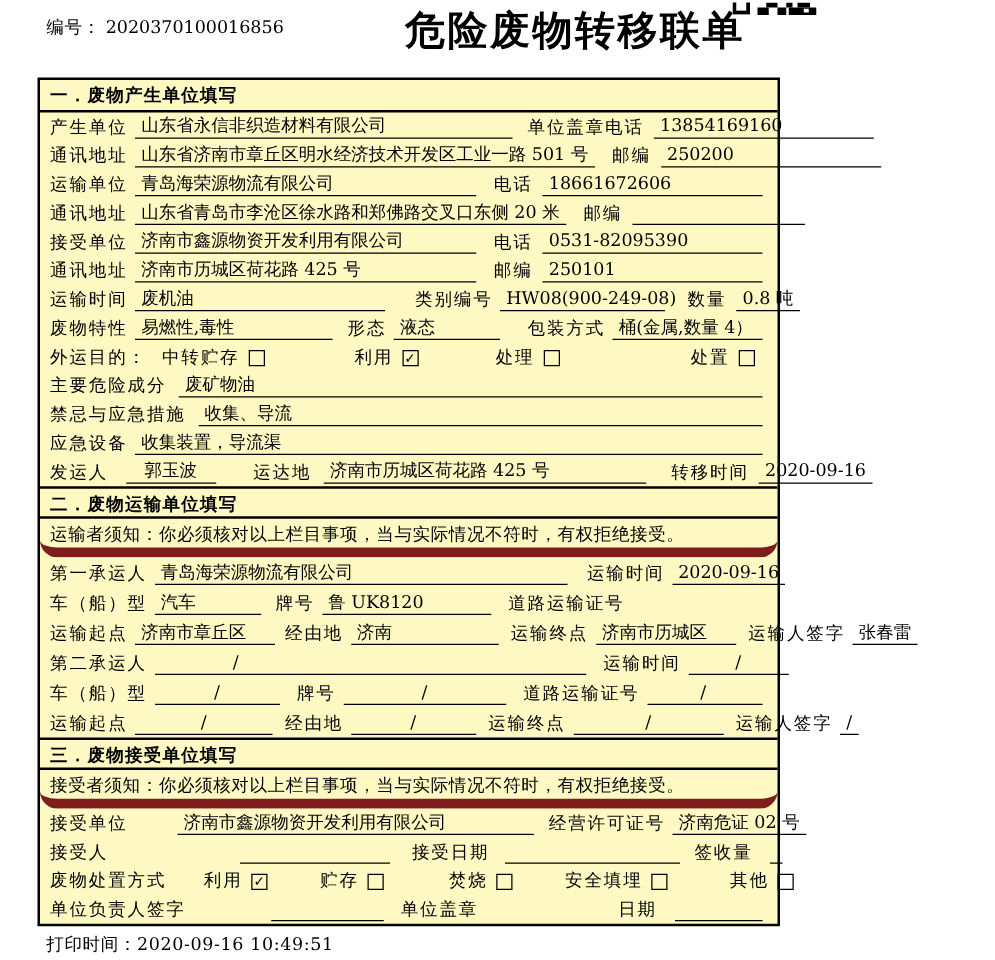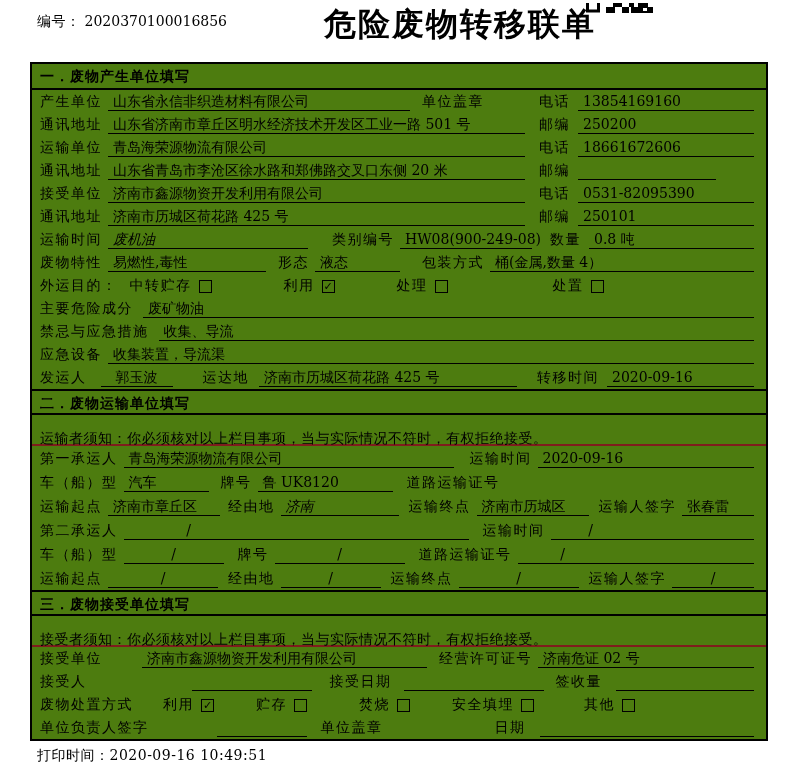--- a/index.html
+++ b/index.html
@@ -8,25 +8,25 @@
   .page { position:relative; width:796px; height:768px; background:#fff; }
 
   
   .doc-no { position:absolute; left:37px; top:13px; letter-spacing:0.5px; white-space:nowrap; }
   .doc-no .num { letter-spacing:0; margin-left:4px; }
   .main-title { position:absolute; left:324px; top:3px; font-size:32px; font-weight:bold;
                 font-family:"DejaVu Sans","Liberation Sans",sans-serif; letter-spacing:2px; white-space:nowrap; }
   .qr-frag { position:absolute; left:586px; top:0; }
 
   
-  .tbl { position:absolute; left:30px; top:62px; width:738px; border:2px solid #000; background:#4d7c0f; }
+  .tbl { position:absolute; left:30px; top:62px; width:594px; border:2px solid #000; background:#fef9c3; }
   .sech { height:26px; border-bottom:2px solid #000; font-weight:bold; padding:4px 8px 0;
           font-family:"DejaVu Sans","Liberation Sans",sans-serif; letter-spacing:1px; }
   .sech.mid { border-top:2px solid #000; }
-  .notice { height:31px; border-bottom:2px solid #7f1d1d; padding:15px 8px 0; letter-spacing:0.5px; }
+  .notice { height:31px; border-bottom:8px solid #7f1d1d; padding:4px 8px 0; letter-spacing:0.5px;border-radius:14px; }
   .row { display:flex; align-items:flex-end; height:23px; padding:0 12px 2px 8px; }
   .row.h24 { height:24px; }
   .lbl { white-space:nowrap; letter-spacing:1.5px; flex:0 0 auto; }
   .fld { border-bottom:1px solid #000; padding:0 5px; white-space:nowrap; line-height:17px; min-height:18px; flex:0 0 auto; }
   .grow { flex:1 1 auto; }
   .ctr { text-align:center; }
   .rc { margin-left:auto; width:215px; display:flex; align-items:flex-end; flex:0 0 auto; }
   .rc .lbl { margin-right:8px; }
   .rc .fld.grow { flex:1 1 auto; }
 
@@ -114,21 +114,21 @@
       <span class="lbl">通讯地址</span>
       <span class="fld grow" style="margin-left:6px;margin-right:14px;">济南市历城区荷花路 425 号</span>
       <span class="rc">
         <span class="lbl">邮编</span>
         <span class="fld grow">250101</span>
       </span>
     </div>
 
     <div class="row">
       <span class="lbl">运输时间</span>
-      <span class="fld" style="width:200px;margin-left:6px;font-style:italic;">废机油</span>
+      <span class="fld" style="width:200px;margin-left:6px;">废机油</span>
       <span class="lbl" style="margin-left:24px;">类别编号</span>
       <span class="fld" style="width:132px;margin-left:6px;">HW08(900-249-08)</span>
       <span class="lbl" style="margin-left:18px;">数量</span>
       <span class="fld grow" style="margin-left:8px;">0.8 吨</span>
     </div>
 
     <div class="row">
       <span class="lbl">废物特性</span>
       <span class="fld" style="width:158px;margin-left:6px;">易燃性,毒性</span>
       <span class="lbl" style="margin-left:12px;">形态</span>
@@ -196,21 +196,21 @@
       <span class="fld" style="width:85px;margin-left:6px;">汽车</span>
       <span class="lbl" style="margin-left:12px;">牌号</span>
       <span class="fld" style="width:135px;margin-left:6px;">鲁 UK8120</span>
       <span class="lbl" style="margin-left:14px;">道路运输证号</span>
     </div>
 
     <div class="row h24">
       <span class="lbl">运输起点</span>
       <span class="fld" style="width:112px;margin-left:6px;">济南市章丘区</span>
       <span class="lbl" style="margin-left:8px;">经由地</span>
-      <span class="fld" style="width:118px;margin-left:6px;font-style:italic;">济南</span>
+      <span class="fld" style="width:118px;margin-left:6px;">济南</span>
       <span class="lbl" style="margin-left:10px;">运输终点</span>
       <span class="fld" style="width:112px;margin-left:6px;">济南市历城区</span>
       <span class="lbl" style="margin-left:10px;">运输人签字</span>
       <span class="fld grow" style="margin-left:6px;">张春雷</span>
     </div>
 
     <div class="row h24">
       <span class="lbl">第二承运人</span>
       <span class="fld" style="width:345px;margin-left:6px;">
           <span class="ctr" style="display:block;width:120px;">/</span>

